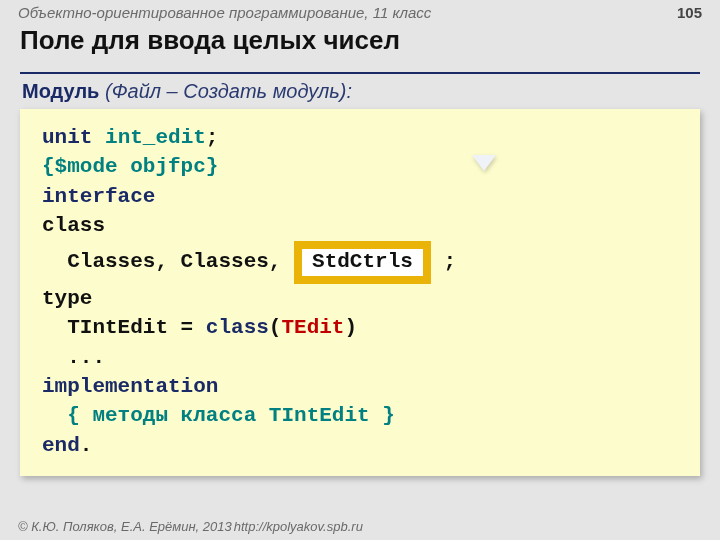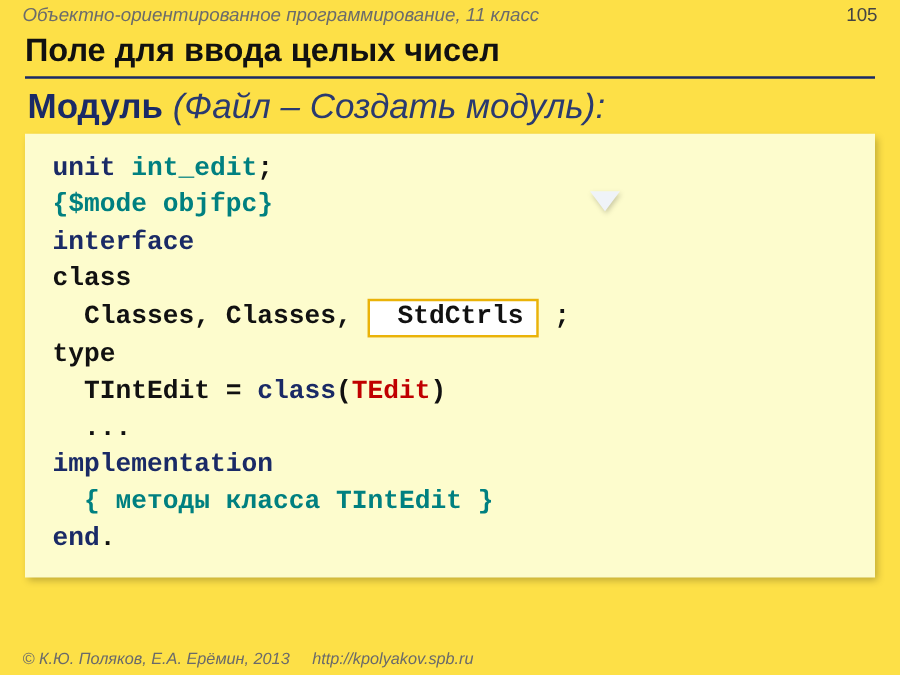--- a/index.html
+++ b/index.html
@@ -14,44 +14,44 @@
   }
   html, body { margin:0; padding:0; }
   body {
     font-family: Arial, "Helvetica Neue", Helvetica, sans-serif;
     background: #fff;
   }
   .slide {
     position: relative;
     width: var(--slide-w);
     height: var(--slide-h);
-    background: #fde047;
+    background: #e5e5e5;
     overflow: hidden;
   }
   .topbar {
     display: flex;
     align-items: center;
     justify-content: space-between;
     padding: 4px 18px 2px 18px;
     color: #6b6b6b;
     font-style: italic;
     font-size: 15px;
   }
-  .topbar .pagenum { font-style: normal; font-weight: normal; color:#444;}
+  .topbar .pagenum { font-style: normal; font-weight: bold; color:#444;}
   .title {
     font-size: 26px;
     font-weight: bold;
     color: #111;
     margin: 2px 20px 2px 20px;
     border-bottom: 2px solid var(--navy);
-    padding-bottom: 5px;
+    padding-bottom: 16px;
   }
   .subtitle {
     margin: 6px 20px 4px 22px;
-    font-size: 28px;
+    font-size: 20px;
     color: var(--navy);
   }
   .subtitle .mod-word { font-weight: bold; font-style: normal; }
   .subtitle .italic { font-style: italic; color:#2a3a70;}
   .codebox {
     position: relative;
     margin: 6px 20px 0 20px;
     background: var(--codebg);
     box-shadow: 2px 3px 6px rgba(0,0,0,0.25);
     padding: 14px 18px 16px 22px;
@@ -61,22 +61,22 @@
     font-weight: bold;
     color: #111;
   }
   .kw-teal { color: var(--teal); }
   .kw-red  { color: var(--red);  }
   .kw-navy { color: var(--navy); }
   .codeline { white-space: pre; }
   .stdctrls-box {
     display: inline-block;
     background: #fff;
-    border: 2px solid #eab308;
-    padding: 0px 10px 2px 22px;
+    border: 8px solid #eab308;
+    padding: 0px 10px 2px 10px;
     font-family: "Courier New", monospace;
     font-weight: bold;
     line-height: 1.2;
   }
   .callout {
     position: absolute;
     right: 36px;
     top: 10px;
     display: inline-flex;
     align-items: center;
@@ -102,21 +102,21 @@
     filter: drop-shadow(1px 2px 2px rgba(0,0,0,0.2));
   }
   .footer {
     position: absolute;
     left: 0; right:0; bottom: 6px;
     padding: 0 18px;
     color: #6a6a6a;
     font-size: 13px;
     font-style: italic;
     display: flex;
-    gap: 18px;
+    gap: 2px;
   }
 </style>
 </head>
 <body>
 
 <div class="slide">
 
   <div class="topbar">
     <span>Объектно-ориентированное программирование, 11 класс</span>
     <span class="pagenum">105</span>

